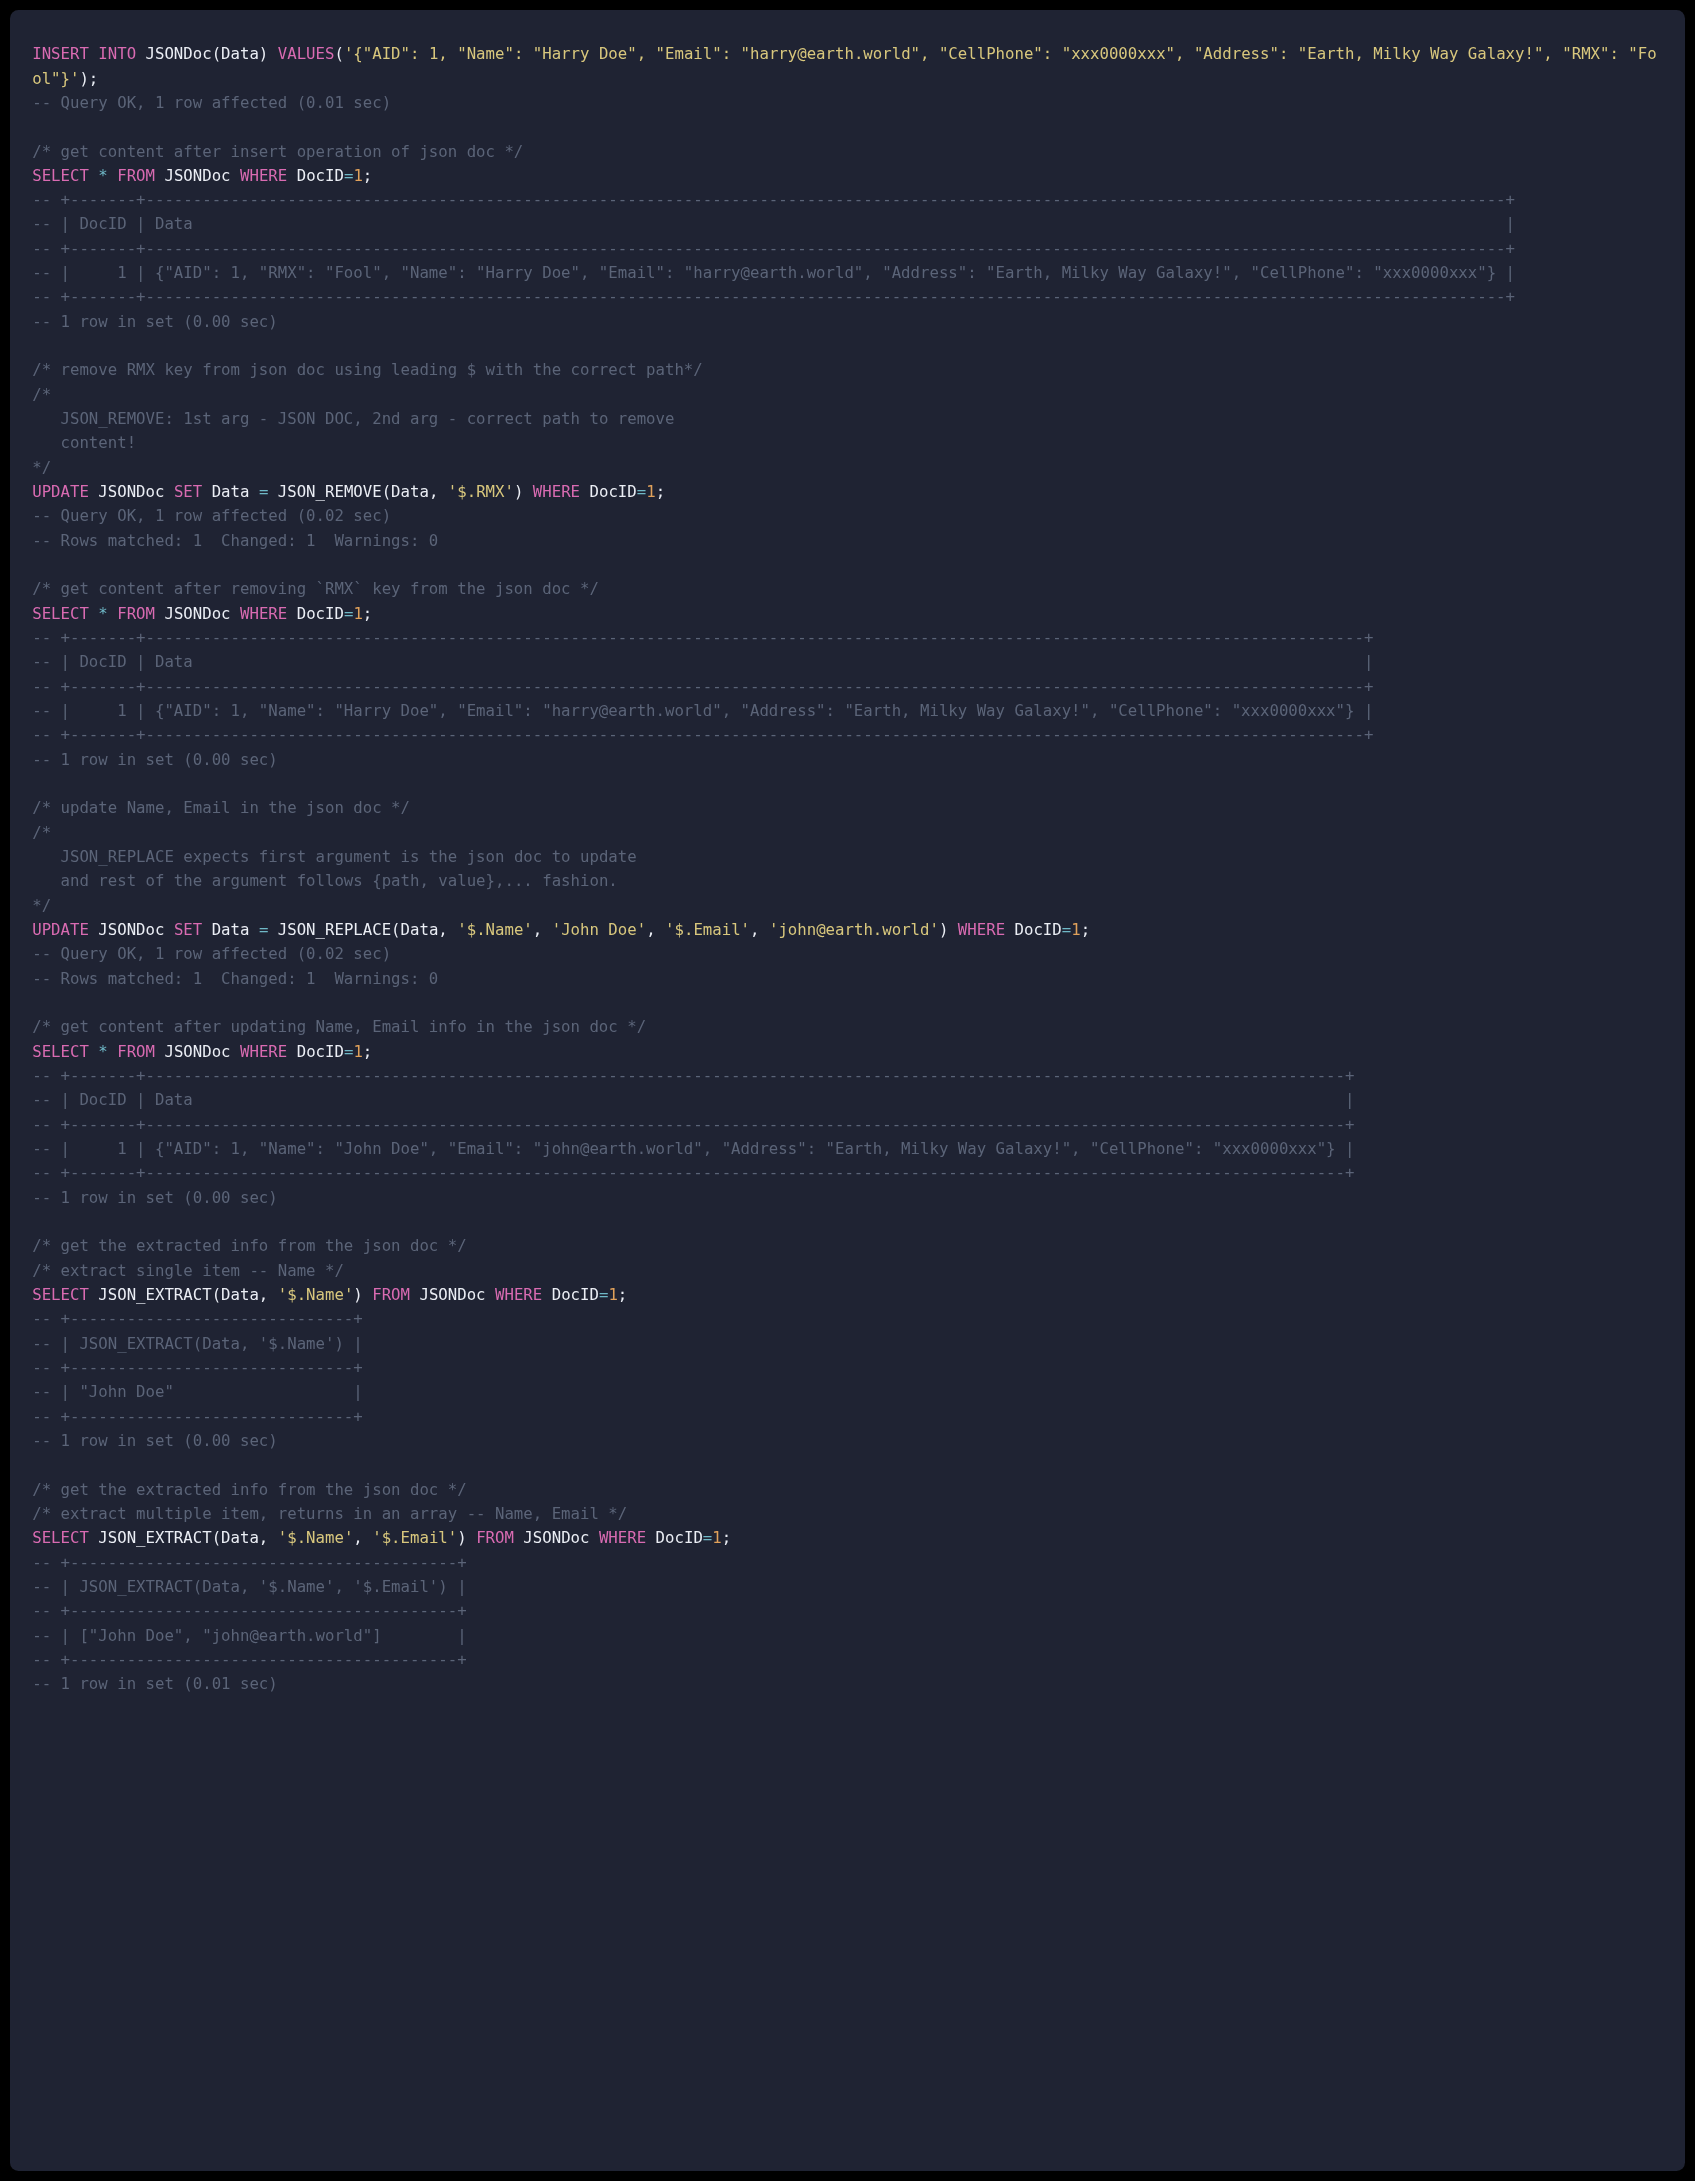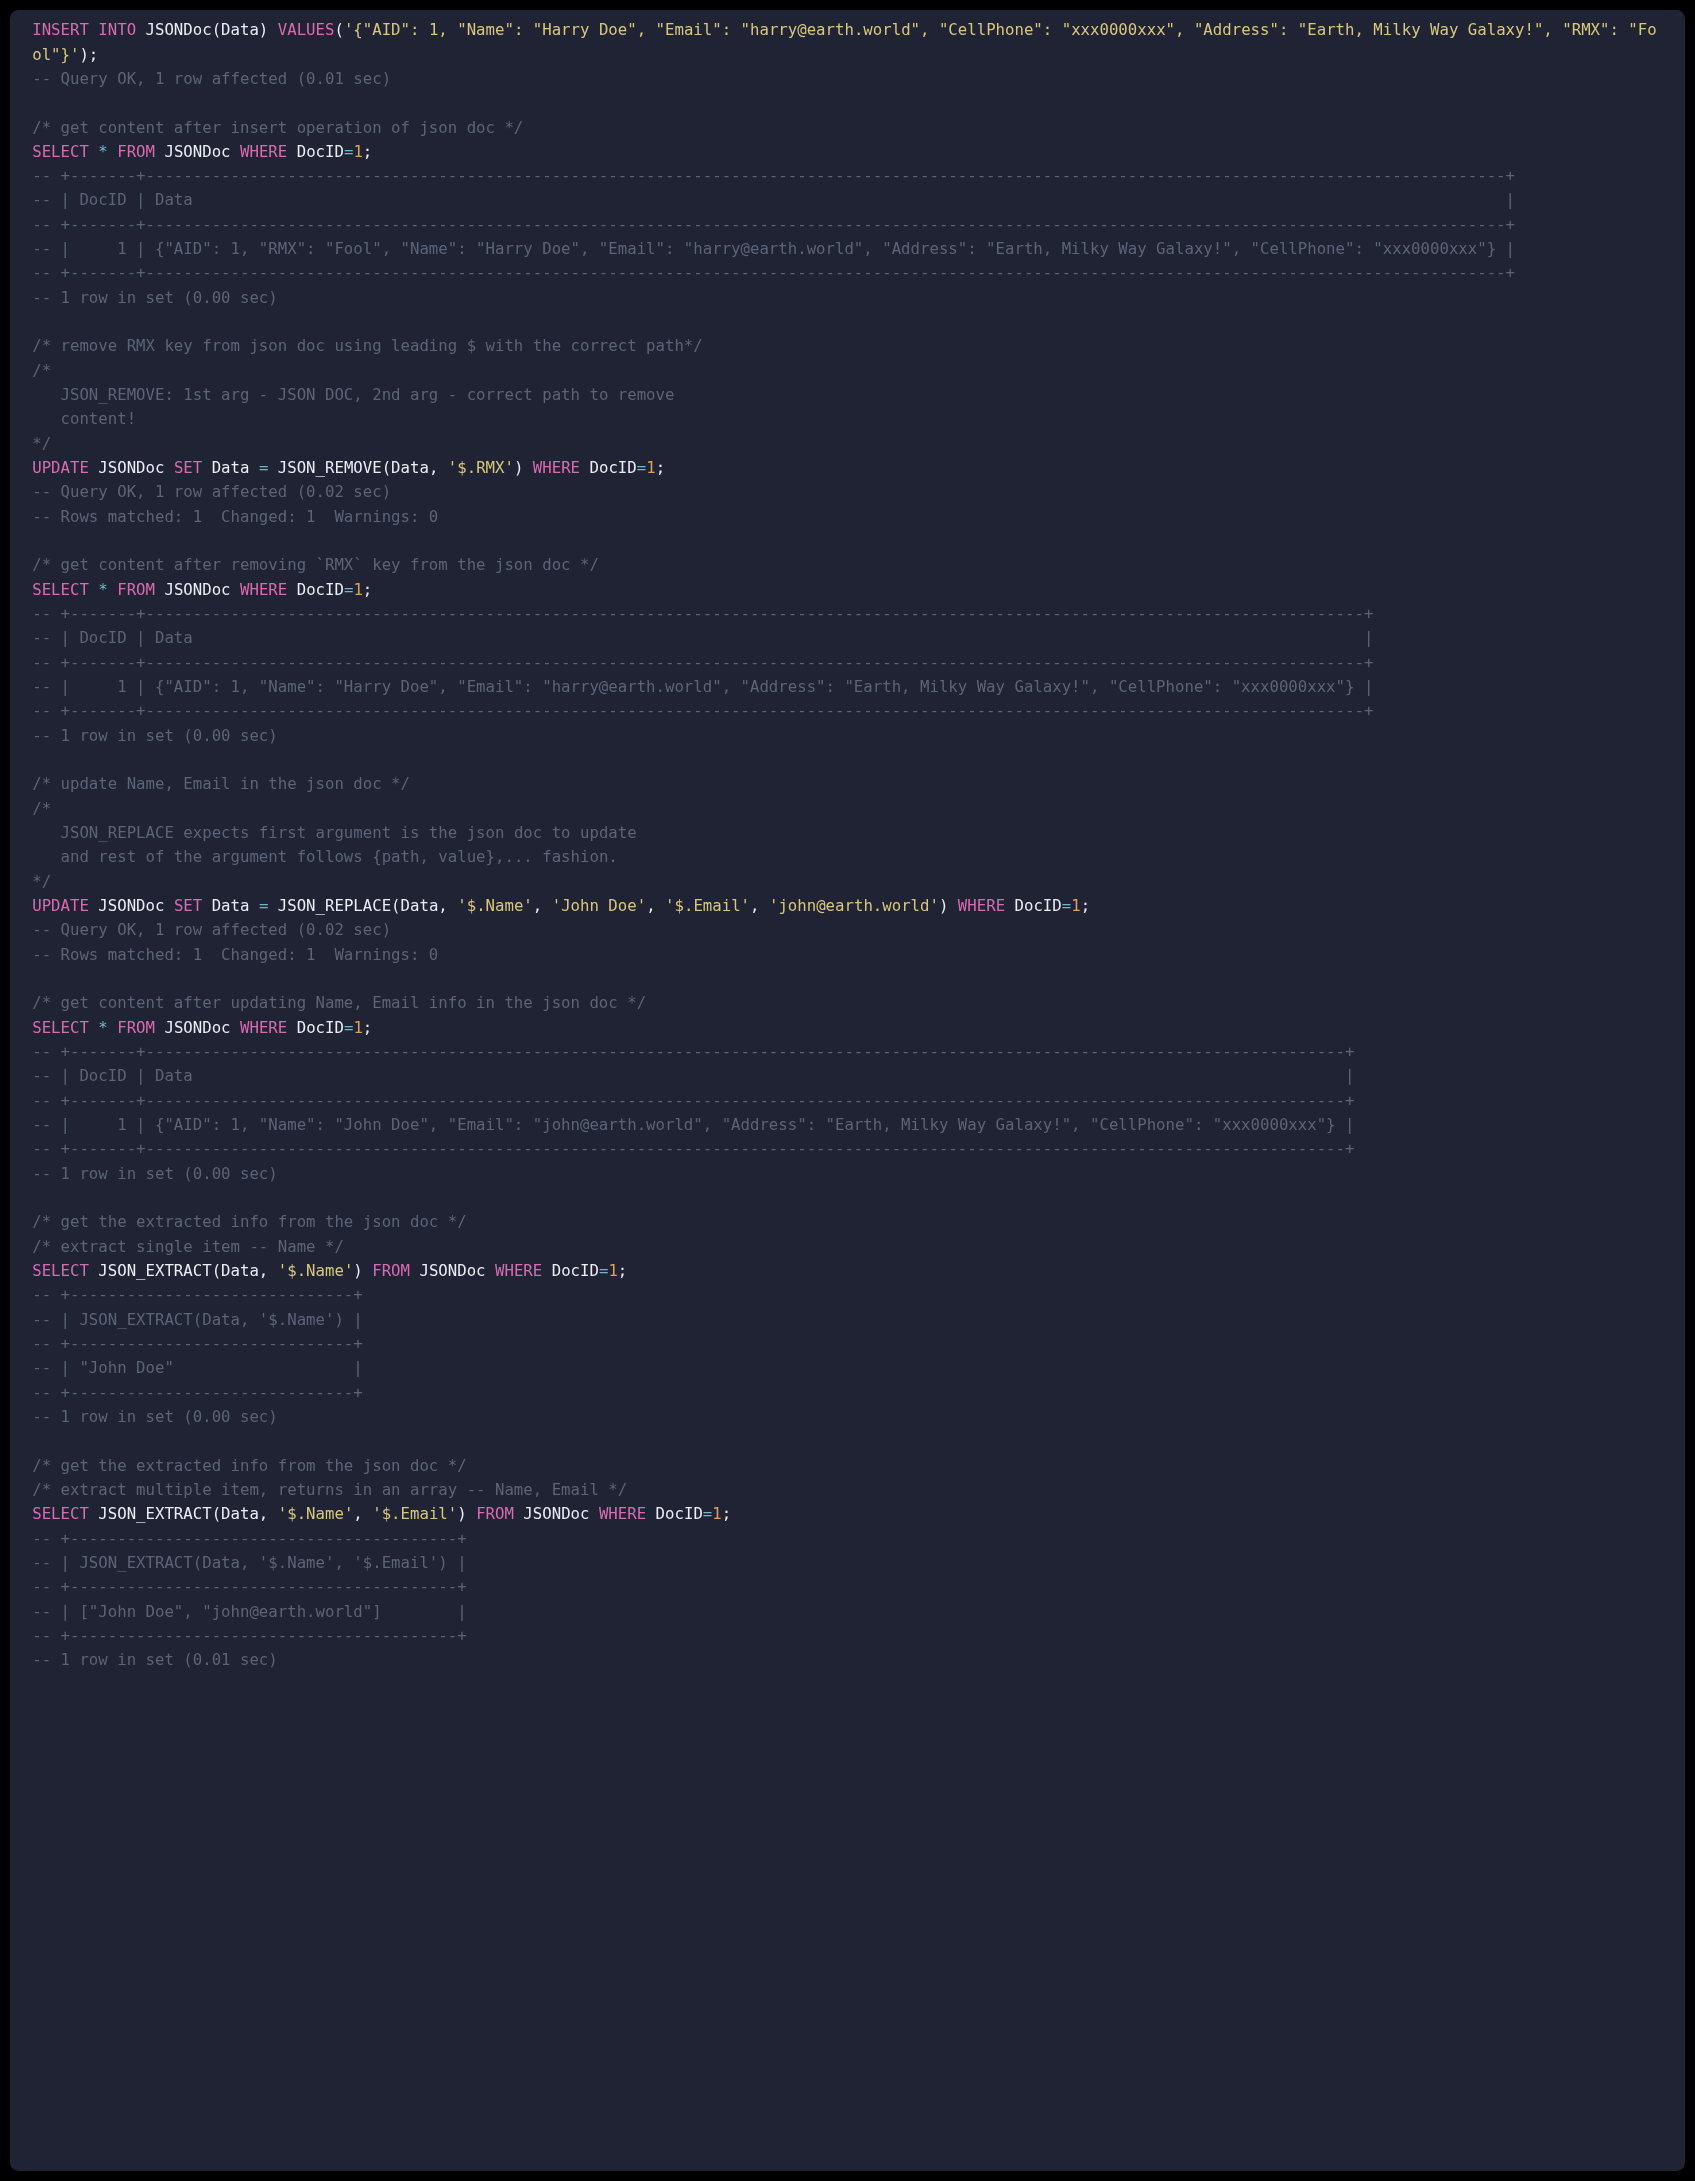--- a/index.html
+++ b/index.html
@@ -6,21 +6,21 @@
   body {
     background: #000;
     padding: 10.2px;
     font-family: "SF Mono", "Monaco", "Consolas", "Courier New", monospace;
     font-size: 15.7px;
     line-height: 1.55;
   }
   .code-block {
     background: #1f2333;
     border-radius: 8.5px;
-    padding: 8px 22px;
+    padding: 32px 22px;
     color: #ebeef5;
     white-space: pre-wrap;
     word-break: break-all;
     overflow-wrap: break-word;
     min-height: 2161px;
   }
   .kw   { color: #d96bb2; }   
   .ident{ color: #ebeef5; }   
   .str  { color: #d8c77d; }   
   .num  { color: #e0a15b; }   

